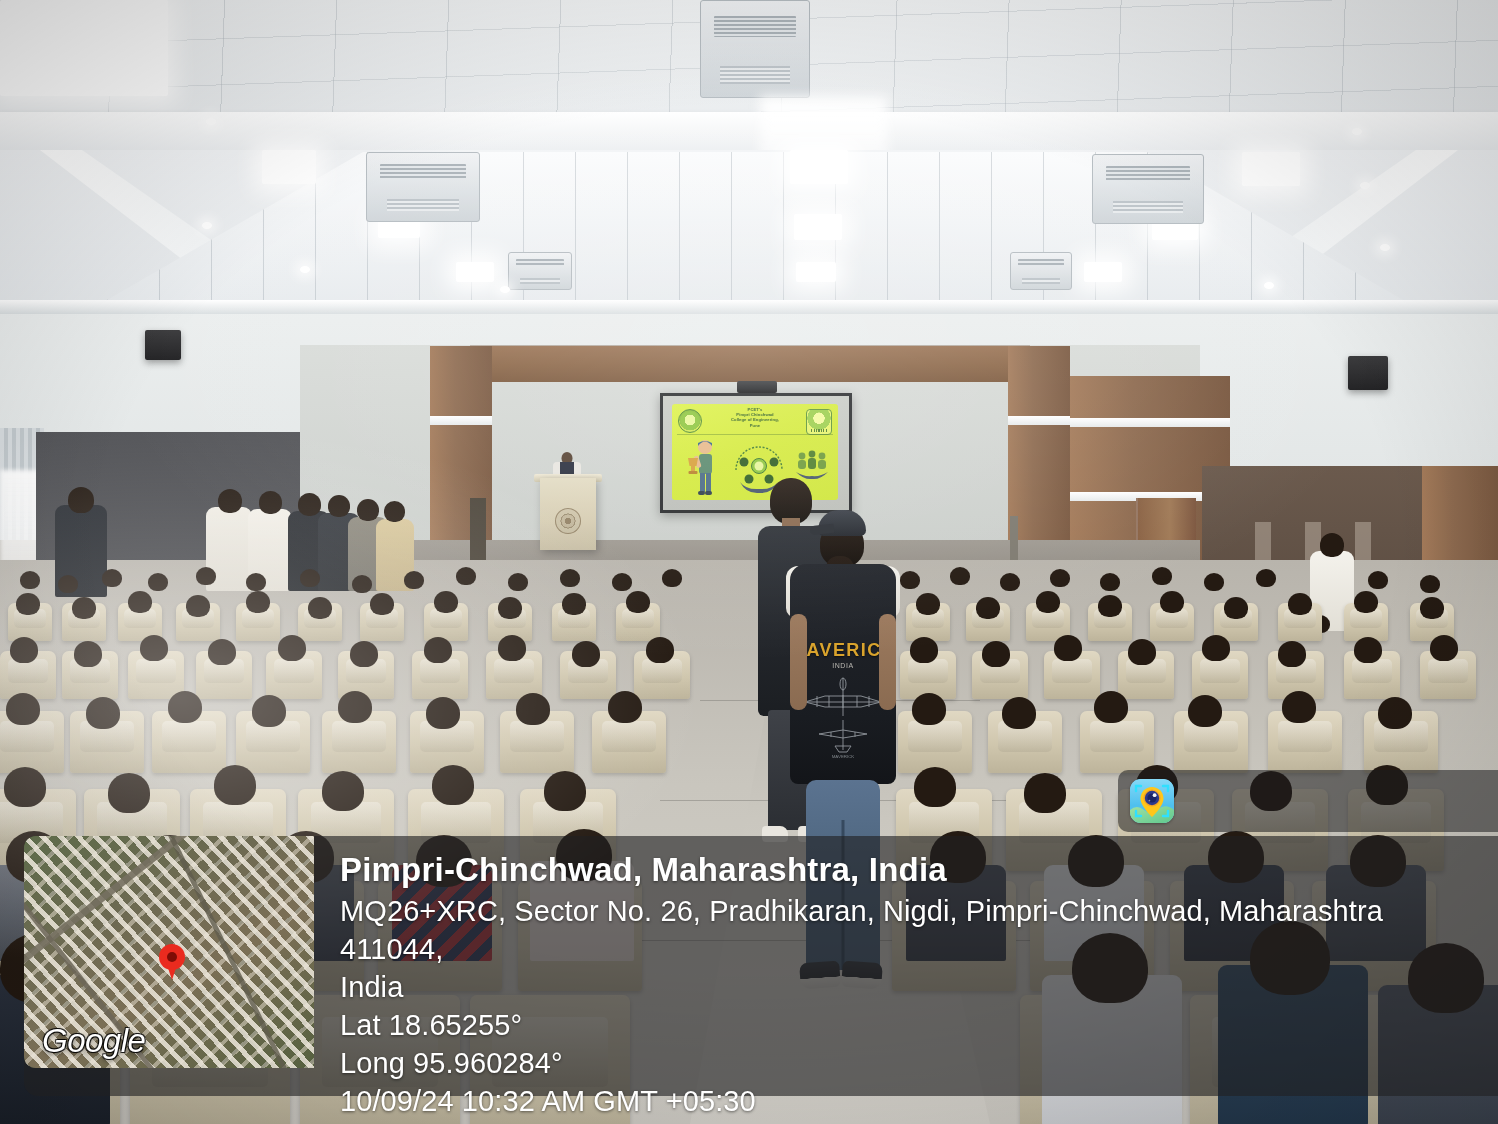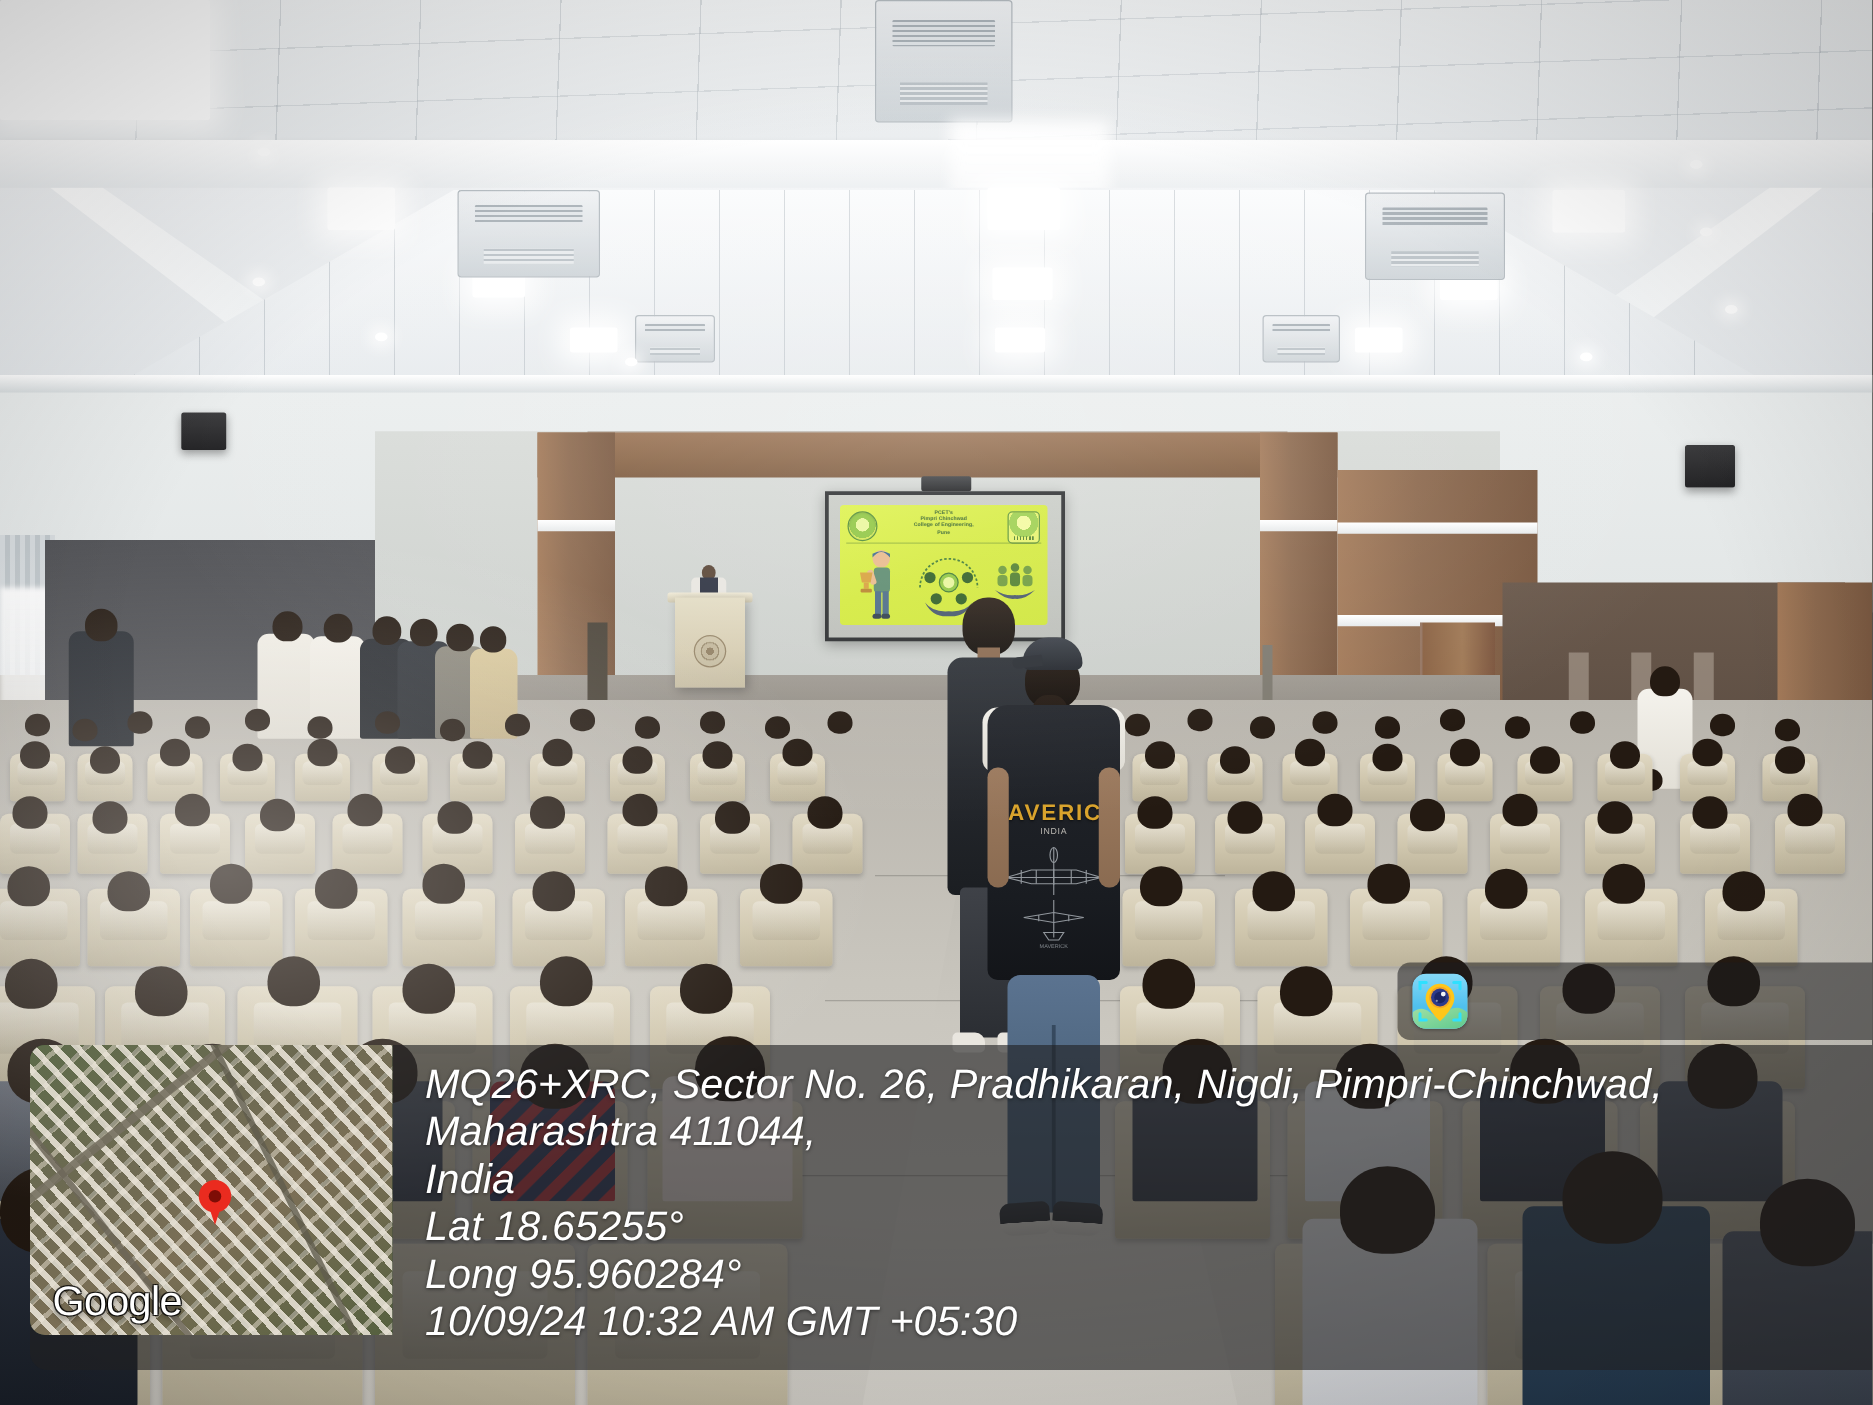--- a/index.html
+++ b/index.html
@@ -523,20 +523,21 @@
     border-radius: 14px 0 0 14px;
     box-sizing: border-box;
   }
   .map-thumb {
     position: absolute;
     left: 24px; top: 836px;
     width: 290px; height: 232px;
     border-radius: 12px 0 0 12px;
     overflow: hidden;
     background: #3a4a33;
+    font-style: italic;
   }
   .map-sat {
     position: absolute; inset: 0;
     background:
       repeating-linear-gradient(47deg, rgba(238,232,220,.85) 0 5px, rgba(60,72,48,.0) 5px 13px),
       repeating-linear-gradient(137deg, rgba(222,214,198,.55) 0 4px, rgba(40,52,32,.0) 4px 15px),
       repeating-linear-gradient(47deg, rgba(34,46,28,.75) 0 3px, rgba(0,0,0,0) 3px 26px),
       repeating-linear-gradient(137deg, rgba(28,40,24,.55) 0 3px, rgba(0,0,0,0) 3px 30px),
       linear-gradient(150deg,#5d6b4a 0%, #6e6a52 35%, #7b6f56 60%, #55603f 100%);
   }
@@ -590,25 +591,24 @@
     color: #ffffff;
     text-shadow: 0 1px 3px rgba(0,0,0,.55);
   }
   .info-city {
     font-size: 33px;
     font-weight: 700;
     line-height: 44px;
     letter-spacing: .2px;
   }
   .info-line {
-    font-size: 33px;
+    font-size: 29px;
     font-weight: 400;
     line-height: 38px;
     letter-spacing: .1px;
-    font-style: italic;
   }
 </style>
 </head>
 <body>
 
 <div id="stage">
 
   <div class="photo">
 
     <div class="ceiling-back"></div>
@@ -1064,20 +1064,21 @@
     <div class="map-road" style="left:140px; top:-20px; width:360px; height:5px; transform:rotate(64deg); background:rgba(96,92,78,.8);"></div>
     <div class="map-pin">
       <div class="map-pin-head"></div>
       <div class="map-pin-tail"></div>
       <div class="map-pin-dot"></div>
     </div>
     <div class="google-mark">Google</div>
   </div>
 
   <div class="info-text">
+    <div class="info-city">Pimpri-Chinchwad, Maharashtra, India</div>
     <div class="info-line">MQ26+XRC, Sector No. 26, Pradhikaran, Nigdi, Pimpri-Chinchwad, Maharashtra 411044,</div>
     <div class="info-line">India</div>
     <div class="info-line">Lat 18.65255°</div>
     <div class="info-line">Long 95.960284°</div>
     <div class="info-line">10/09/24 10:32 AM GMT +05:30</div>
   </div>
 
 </div>
 
 </body></html>

